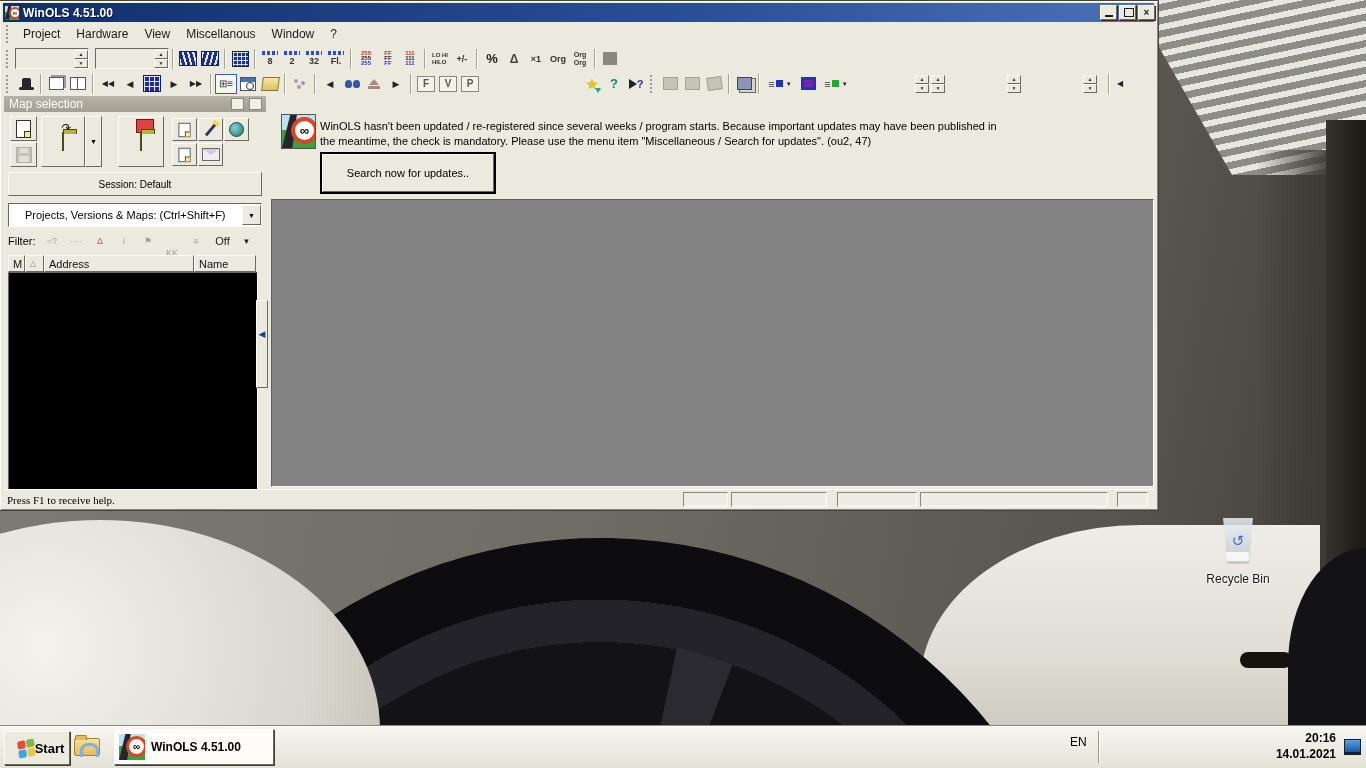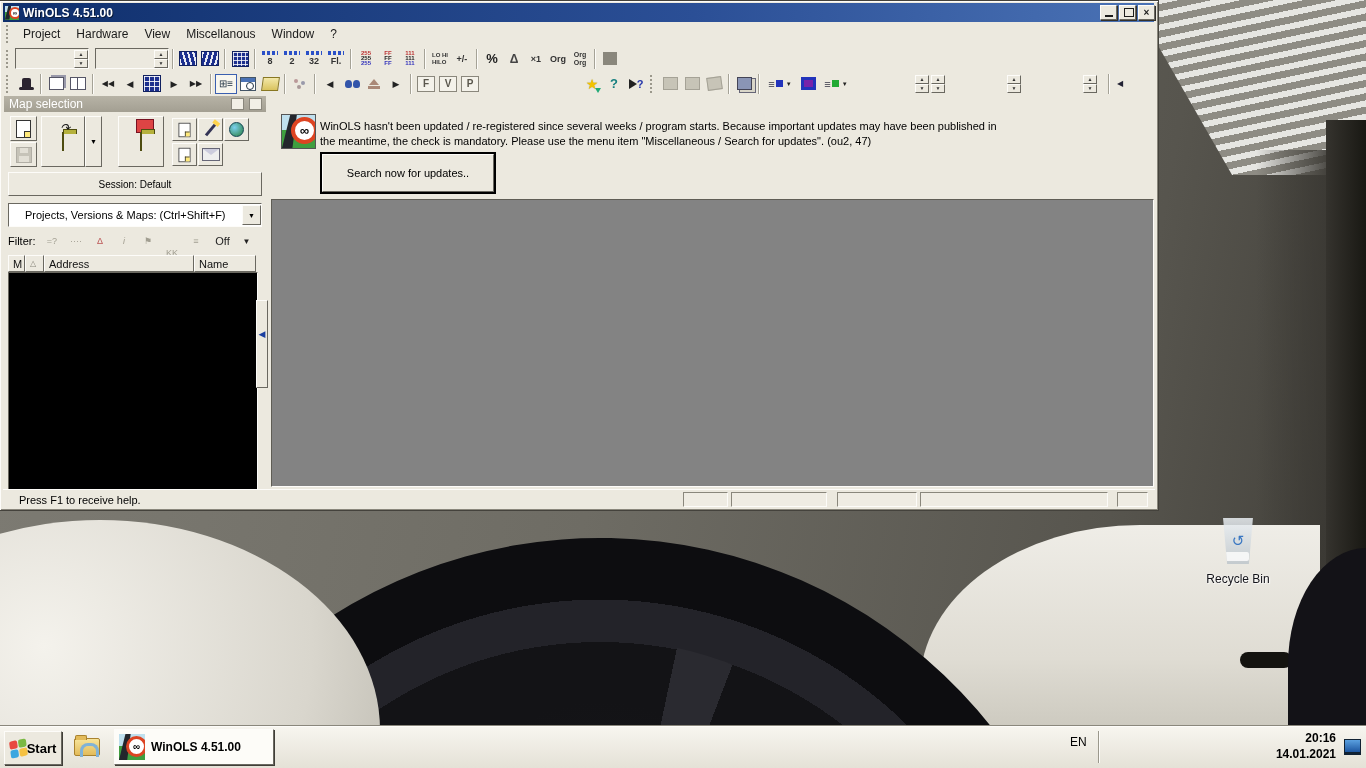--- a/index.html
+++ b/index.html
@@ -96,21 +96,21 @@
   .default-btn{border:2px solid #000;background:#ece9df;display:flex;align-items:center;justify-content:center;}
   .default-btn .inner{width:100%;height:100%;border:1px solid;border-color:#fdfcf9 #6a6860 #6a6860 #fdfcf9;
        display:flex;align-items:center;justify-content:center;font-size:11px;color:#000;box-sizing:border-box;}
   .mdi{left:271px;top:199px;width:883px;height:288px;background:#838383;border:1px solid;border-color:#5f5d55 #fdfcf9 #fdfcf9 #5f5d55;box-sizing:border-box;}
   
   .statusbar{left:3px;top:489px;width:1152px;height:19px;background:#ece9df;display:flex;align-items:center;font-size:11px;color:#000;border-top:1px solid #fdfcf9;}
   .spanel{height:15px;background:#efece3;border:1px solid;border-color:#8a877c #fdfcf9 #fdfcf9 #8a877c;box-sizing:border-box;}
   
   .taskbar{left:0;top:726px;width:1366px;height:42px;background:linear-gradient(180deg,#f7f5ef,#e4e1d6);border-top:1px solid #fdfcf9;box-shadow:0 -1px 0 #8a877c;}
   .startbtn{left:4px;top:731px;width:56px;height:32px;display:flex;align-items:center;justify-content:center;gap:0;
-       font-weight:bold;font-size:13px;color:#000;}
+       font-weight:bold;font-size:13px;color:#000;padding-left:8px;}
   .winflag{width:17px;height:17px;display:grid;grid-template-columns:8px 8px;grid-template-rows:8px 8px;gap:1px;transform:rotate(-8deg) skewY(-4deg);}
   .winflag i{border-radius:2px;}
   .taskbtn{left:114px;top:729px;width:160px;height:36px;display:flex;align-items:center;gap:6px;background:#fdfcf8;
        border:1px solid;border-color:#fdfcf9 #6a6860 #6a6860 #fdfcf9;box-shadow:1px 1px 0 #403e38;padding-left:4px;box-sizing:border-box;
        font-weight:bold;font-size:12px;color:#000;}
   .clock{display:flex;flex-direction:column;align-items:flex-end;justify-content:center;font-size:12px;color:#000;line-height:1.3;}
   
   .bin{left:1221px;top:518px;width:34px;height:46px;
        background:linear-gradient(180deg,rgba(235,240,244,.85),rgba(180,190,198,.7));
        clip-path:polygon(6% 0,94% 0,82% 100%,18% 100%);border-radius:3px;display:flex;align-items:center;justify-content:center;
@@ -465,21 +465,21 @@
   <span class="road"></span>
   <span class="sign" style="left:9px;top:2px;width:19px;height:19px;border-width:4px;font-size:13px;">∞</span>
 </div>
 <div class="abs notice-text" style="left:320px;top:119px;width:692px;">WinOLS hasn't been updated / re-registered since several weeks / program starts. Because important updates may have been published in the meantime, the check is mandatory. Please use the menu item "Miscellaneous / Search for updates". (ou2, 47)</div>
 <div class="abs default-btn" style="left:320px;top:152px;width:172px;height:38px;">
   <span class="inner">Search now for updates..</span>
 </div>
 <div class="abs mdi"></div>
 
 <div class="abs statusbar">
-  <span style="margin-left:16px;">Press F1 to receive help.</span>
+  <span style="margin-left:4px;font-family:Liberation Serif, serif;">Press F1 to receive help.</span>
 </div>
 <div class="abs spanel" style="left:683px;top:492px;width:45px;"></div>
 <div class="abs spanel" style="left:731px;top:492px;width:96px;"></div>
 <div class="abs spanel" style="left:837px;top:492px;width:80px;"></div>
 <div class="abs spanel" style="left:920px;top:492px;width:188px;"></div>
 <div class="abs spanel" style="left:1117px;top:492px;width:31px;"></div>
 
 <div class="abs taskbar"></div>
 <div class="abs startbtn raised2">
   <span class="winflag">

